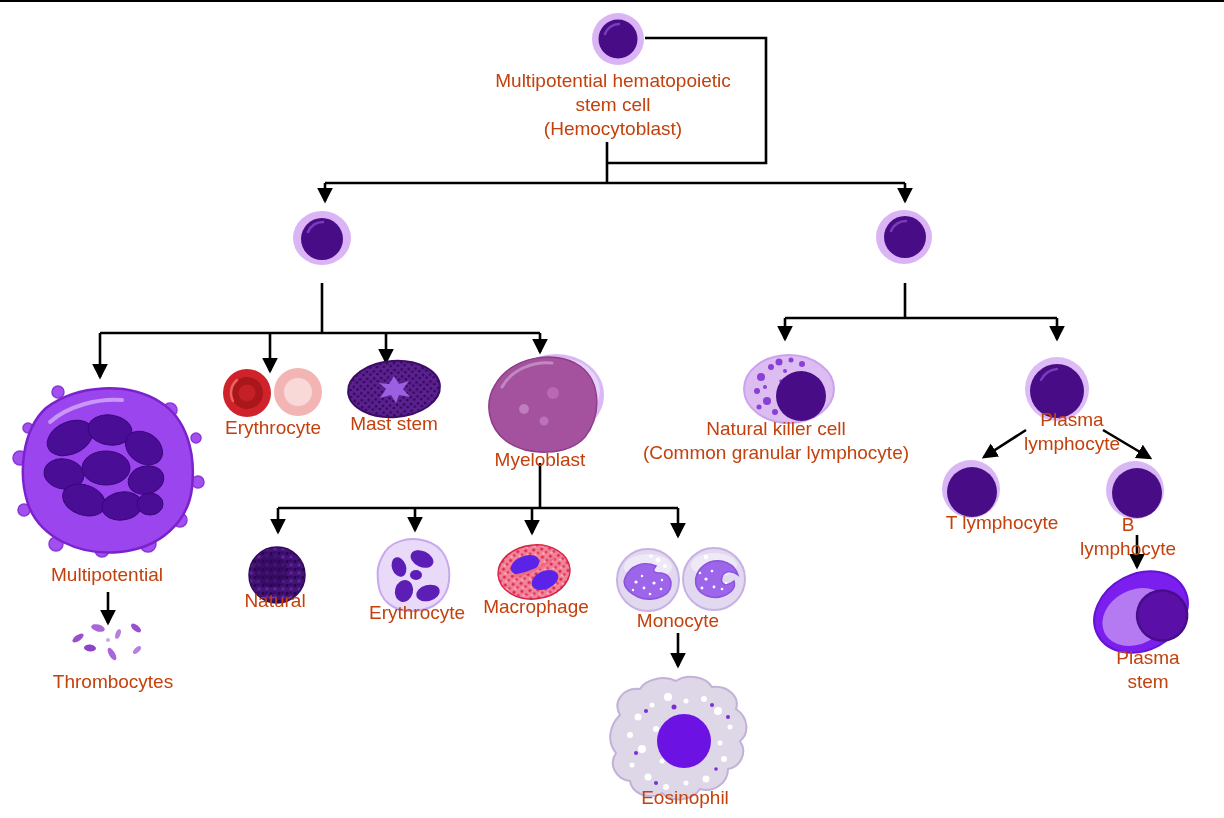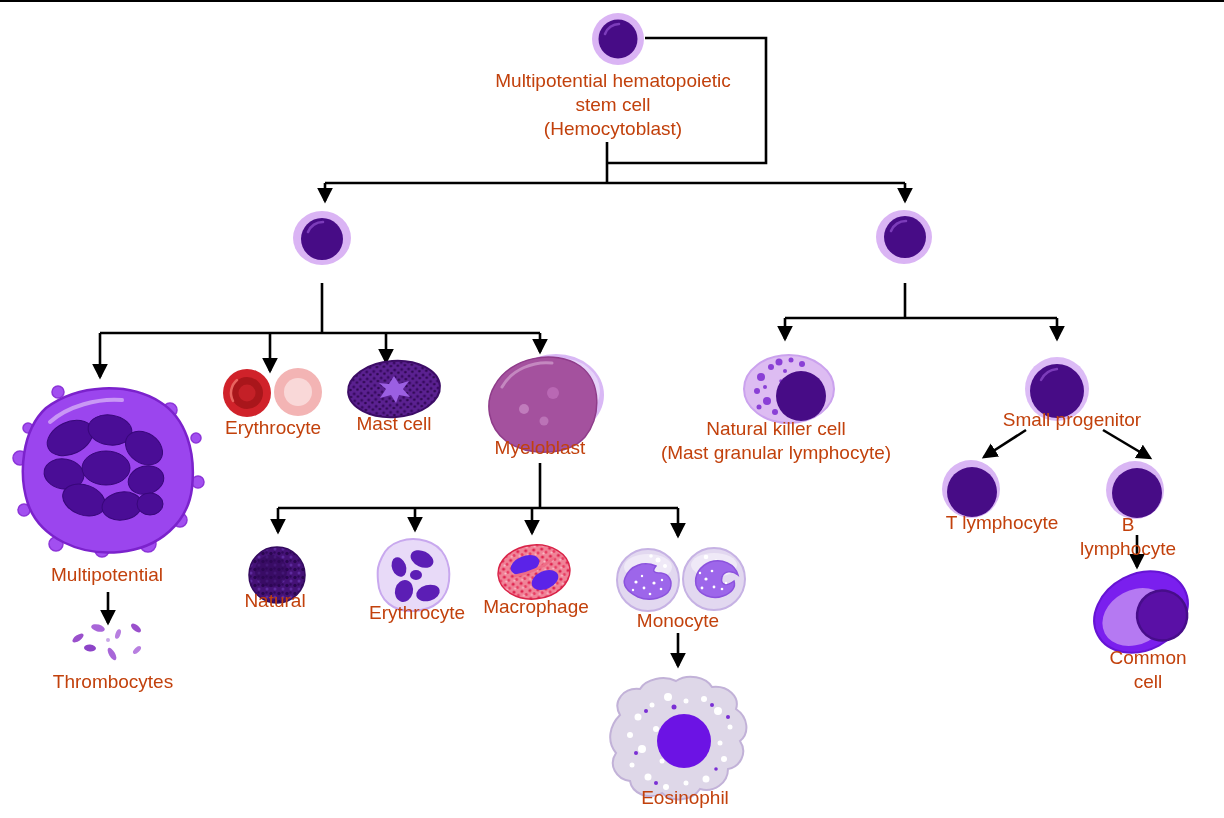--- a/index.html
+++ b/index.html
@@ -305,28 +305,28 @@
       <ellipse rx="49" ry="38" fill="#7a1fee" stroke="#6614d4" stroke-width="2"></ellipse>
       <ellipse cx="-7" cy="2" rx="35" ry="27" fill="#b579f2"></ellipse>
       <circle cx="17" cy="13" r="25" fill="#5a10a6" stroke="#470d8a" stroke-width="2.5"></circle>
     </g>
   </svg>
 
   <div class="label" style="left:613px;top:69px">Multipotential hematopoietic
 stem cell
 (Hemocytoblast)</div>
   <div class="label" style="left:273px;top:416px">Erythrocyte</div>
-  <div class="label" style="left:394px;top:412px">Mast cell</div>
-  <div class="label" style="left:540px;top:436px">Myeloblast</div>
+  <div class="label" style="left:394px;top:412px">Mast stem</div>
+  <div class="label" style="left:540px;top:448px">Myeloblast</div>
   <div class="label" style="left:776px;top:417px">Natural killer cell
-(Mast granular lymphocyte)</div>
-  <div class="label" style="left:1072px;top:408px">Small progenitor</div>
+(Common granular lymphocyte)</div>
+  <div class="label" style="left:1072px;top:408px">Plasma lymphocyte</div>
   <div class="label" style="left:107px;top:563px">Multipotential</div>
   <div class="label" style="left:275px;top:589px">Natural</div>
   <div class="label" style="left:417px;top:601px">Erythrocyte</div>
   <div class="label" style="left:536px;top:595px">Macrophage</div>
   <div class="label" style="left:678px;top:609px">Monocyte</div>
   <div class="label" style="left:1002px;top:511px">T lymphocyte</div>
   <div class="label" style="left:1128px;top:513px">B lymphocyte</div>
   <div class="label" style="left:113px;top:670px">Thrombocytes</div>
-  <div class="label" style="left:1148px;top:646px">Common cell</div>
+  <div class="label" style="left:1148px;top:646px">Plasma stem</div>
   <div class="label" style="left:685px;top:786px">Eosinophil</div>
 </div>
 
 </body></html>

